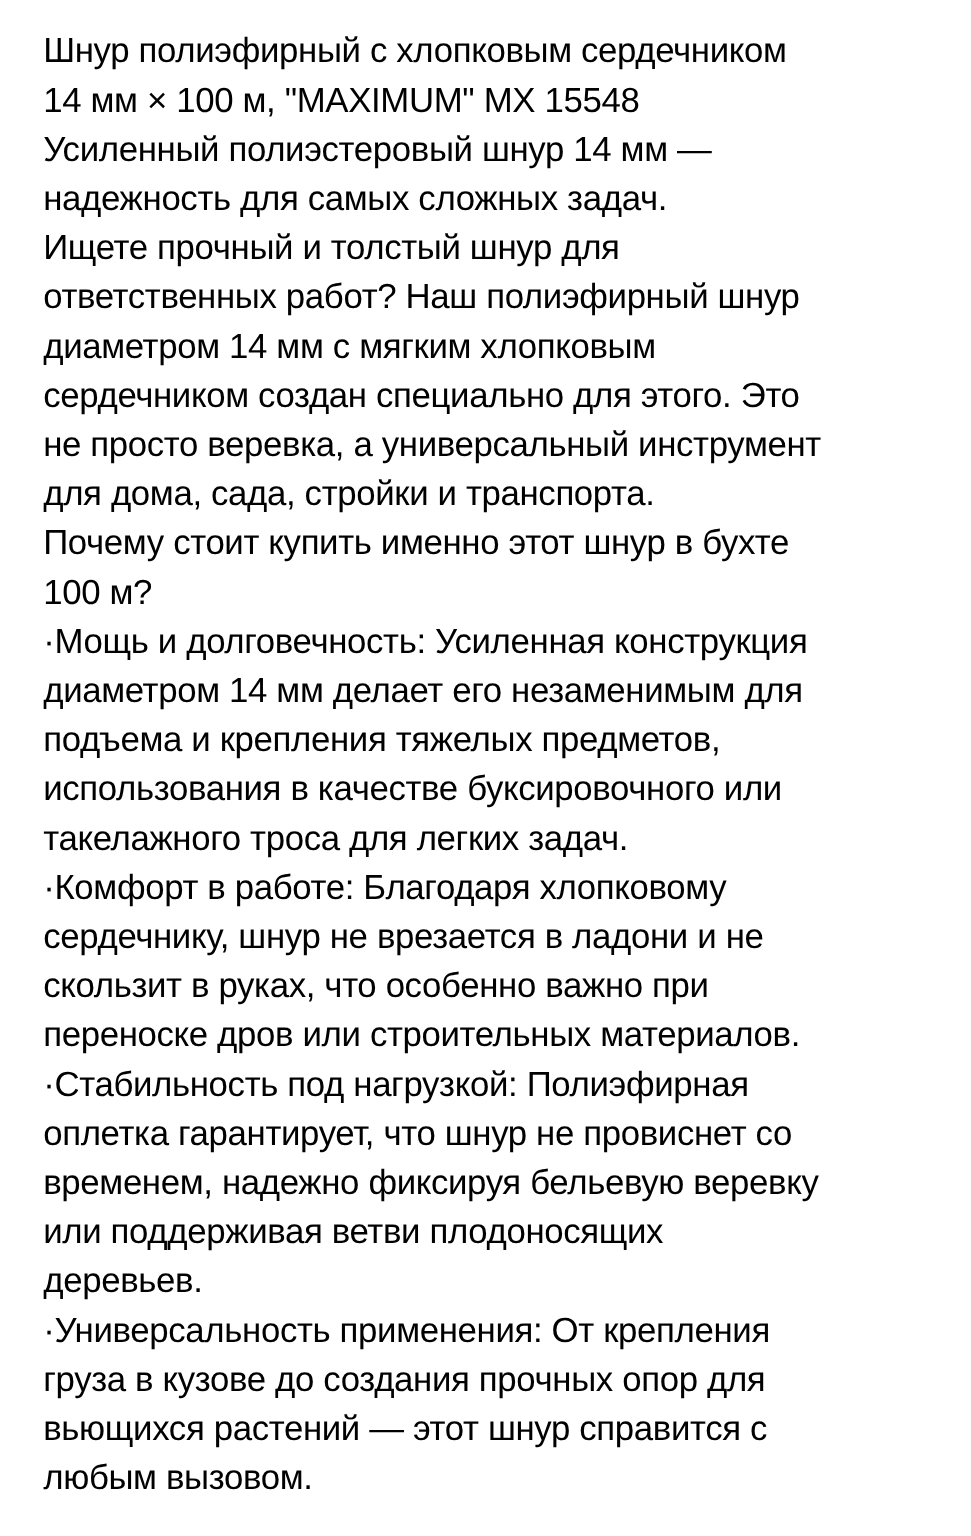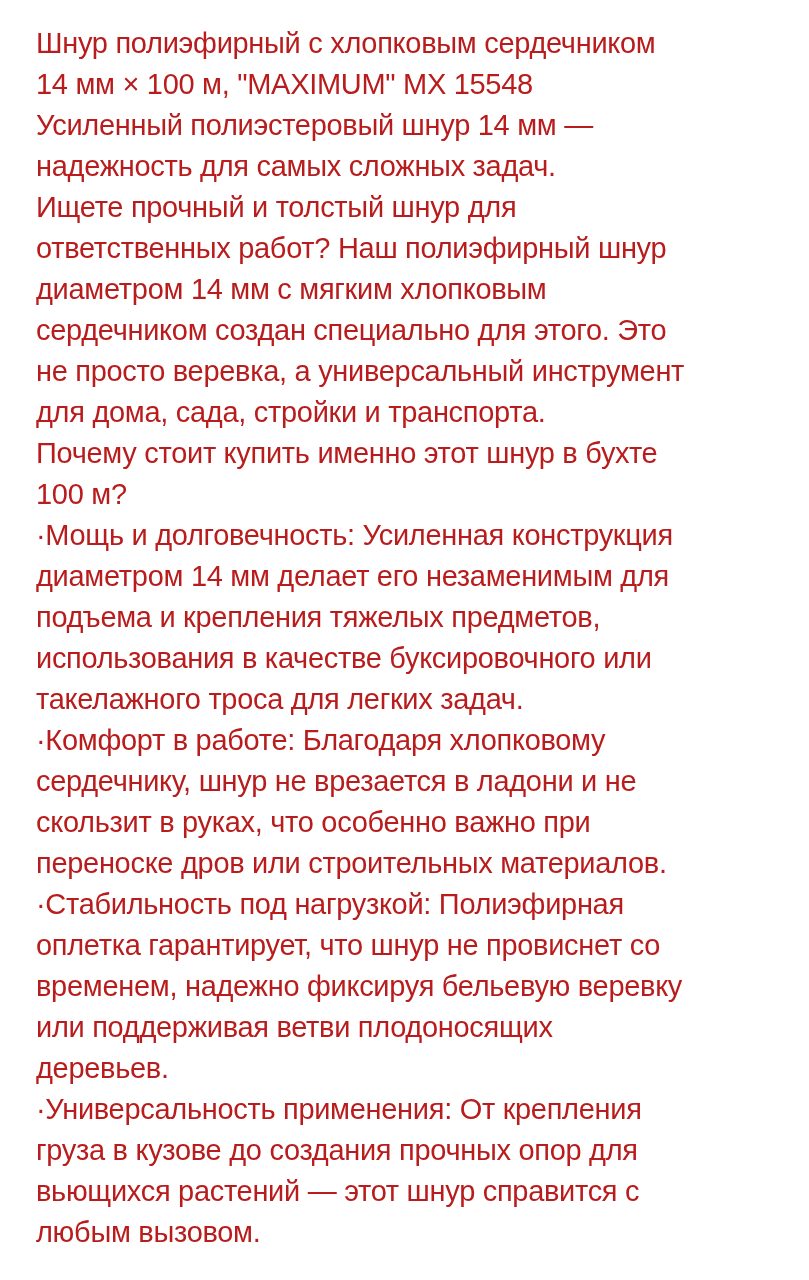--- a/index.html
+++ b/index.html
@@ -15,21 +15,21 @@
   }
   .description-block {
     position: absolute;
     top: 23px;
     left: 36px;
     width: 753px;
     font-family: "Liberation Sans", sans-serif;
     font-size: 29px;
     line-height: 41px;
     letter-spacing: -0.3px;
-    color: #b91c1c;
+    color: #000000;
     white-space: pre;      
     overflow: hidden;
   }
 </style>
 </head>
 <body>
 
 <div class="description-block">Шнур полиэфирный с хлопковым сердечником
 14 мм × 100 м, "MAXIMUM" MX 15548
 Усиленный полиэстеровый шнур 14 мм —

